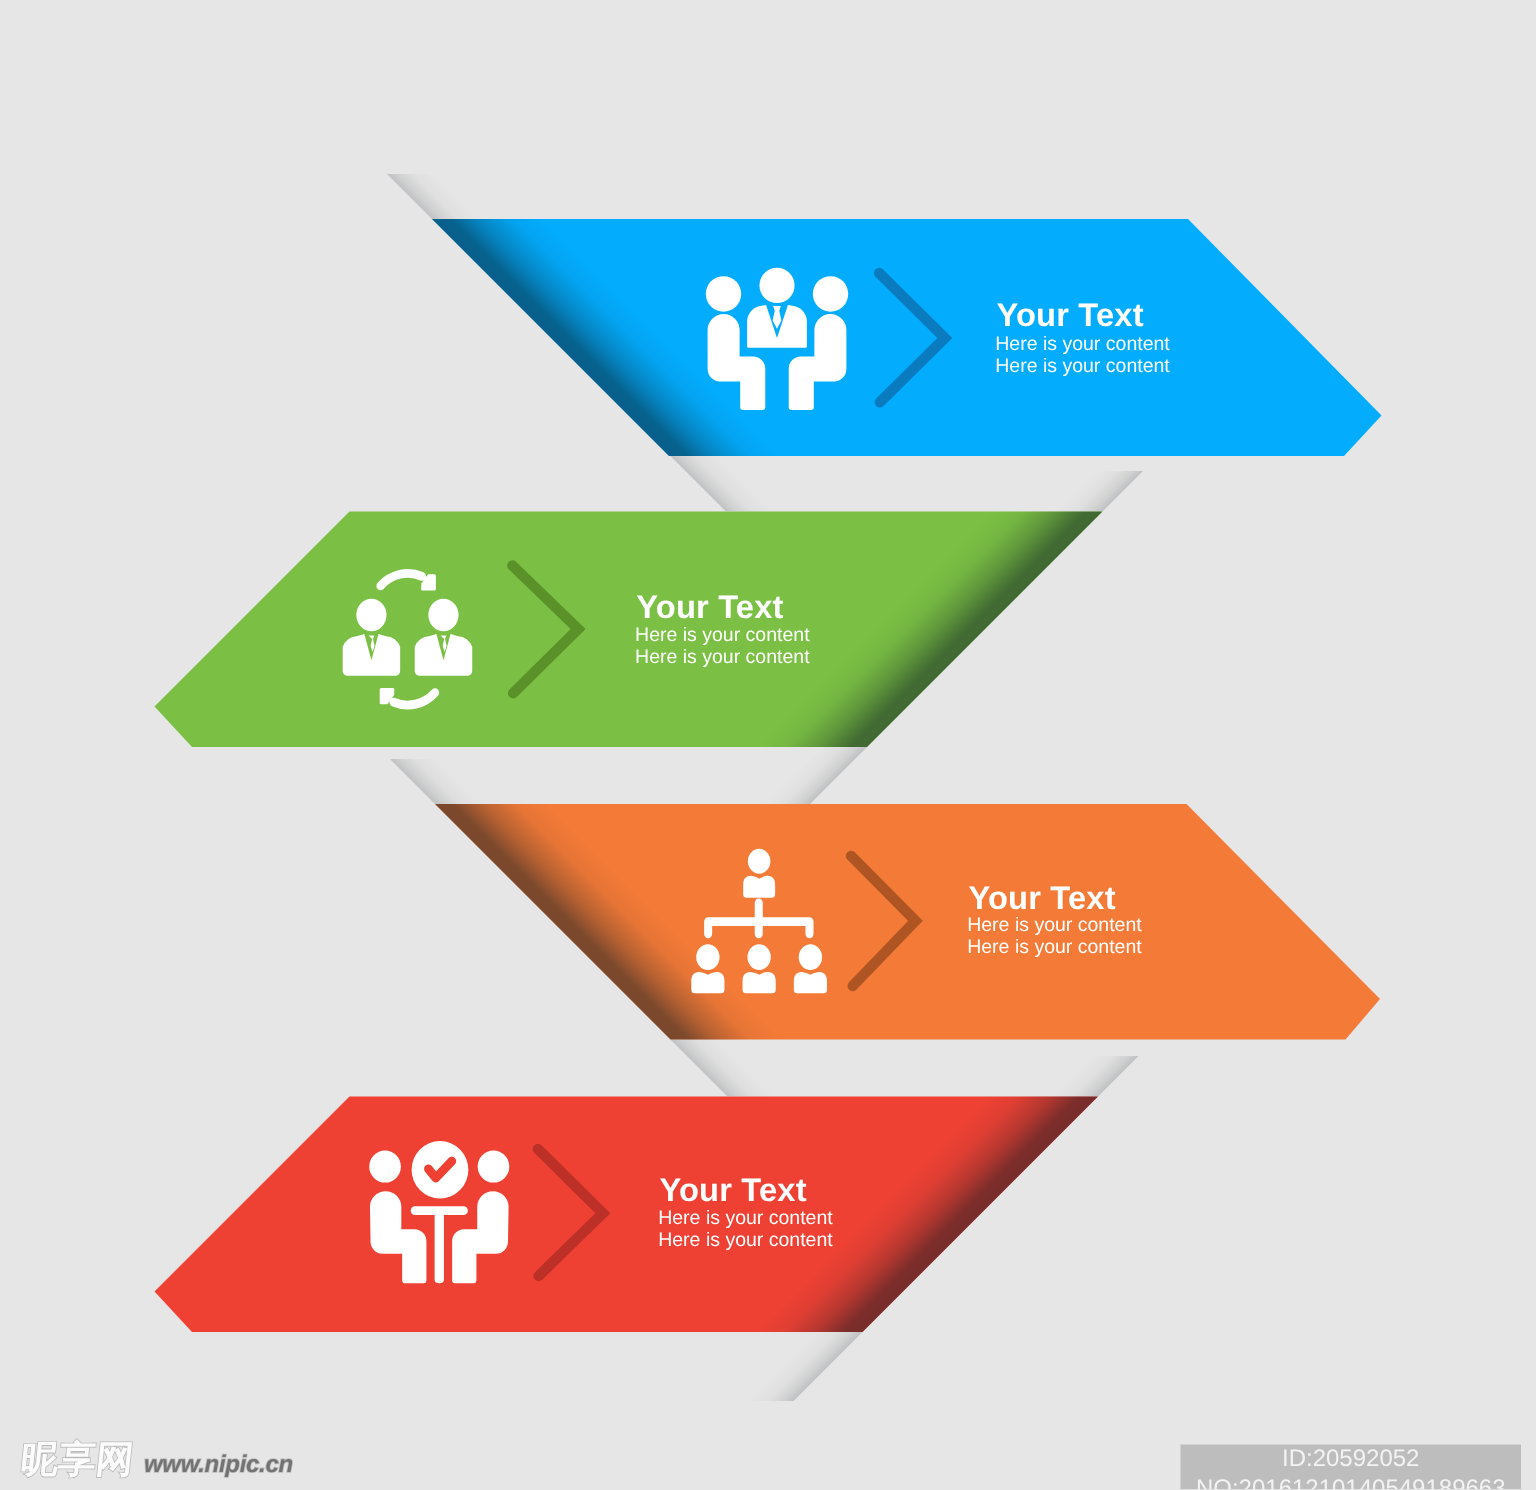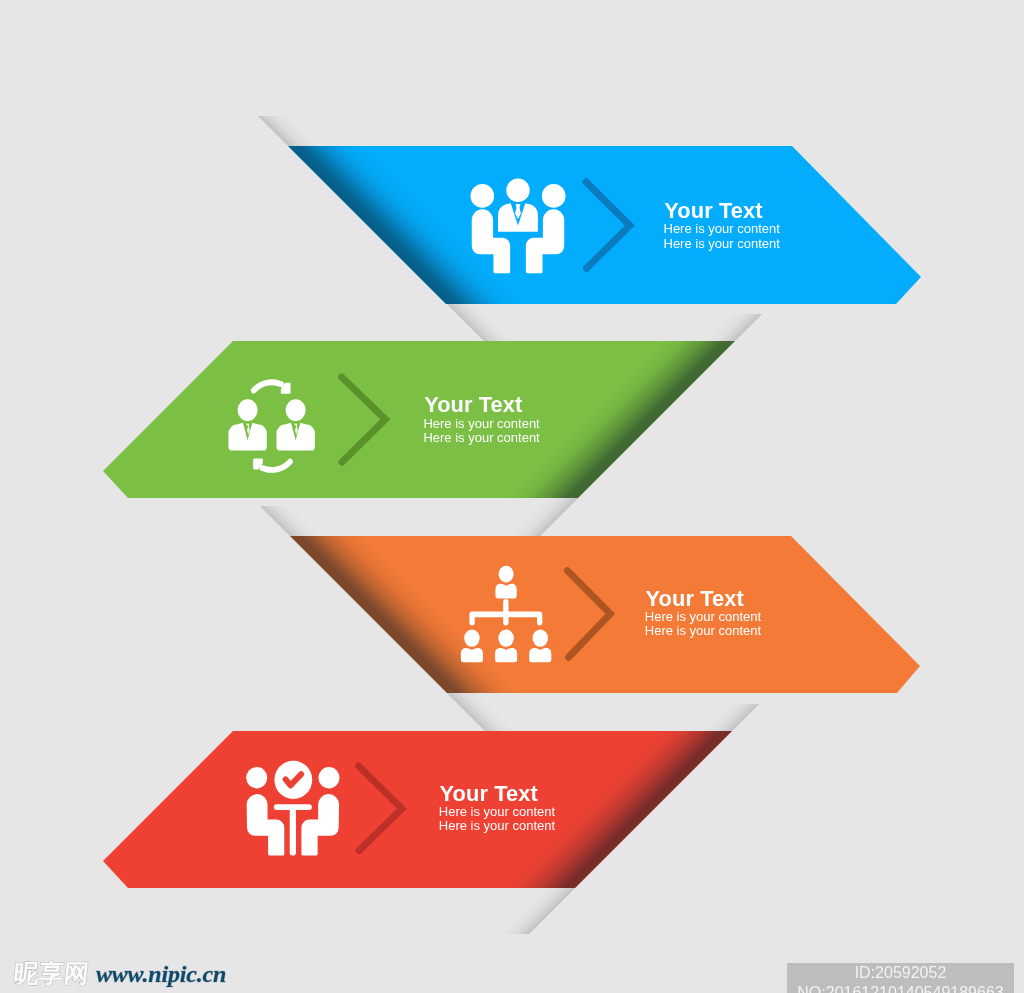--- a/index.html
+++ b/index.html
@@ -20,23 +20,23 @@
   text{font-family:"Liberation Sans",sans-serif;}
   .ttl{font-weight:bold;font-size:21.8px;fill:#ffffff;letter-spacing:0.1px;}
   .sub{font-size:13px;fill:#ffffff;}
   .badge{position:absolute;left:787px;top:963px;width:227px;height:30px;
          background:#bdbdbd;color:#f3f3f3;font-size:16px;line-height:20px;
          text-align:center;box-sizing:border-box;}
   .wm{position:absolute;left:14px;bottom:7px;display:flex;align-items:baseline;}
   .wm-logo{font-size:25px;font-weight:bold;color:#fcfcfc;line-height:1;
            -webkit-text-stroke:1.1px #b9b9b9;paint-order:stroke fill;
            transform:skewX(-6deg);display:inline-block;}
-  .wm-site{font-size:24px;font-style:italic;font-weight:bold;color:#0c4a6e;
+  .wm-site{font-size:16px;font-style:italic;font-weight:bold;color:#737373;
            -webkit-text-stroke:1.1px #bdbdbd;paint-order:stroke fill;
-           margin-left:7px;letter-spacing:-0.2px;line-height:1;font-family:Liberation Serif, serif;}
+           margin-left:7px;letter-spacing:-0.2px;line-height:1;}
 </style>
 </head>
 <body>
 
 <div id="stage">
 <svg id="art" viewBox="0 0 1024 993" xmlns="http://www.w3.org/2000/svg">
       <defs>
         <linearGradient id="sh_blue" gradientUnits="userSpaceOnUse" x1="288.0" y1="146.0" x2="324.8" y2="109.2">
           <stop offset="0" stop-color="#0b1a22" stop-opacity="0.52"></stop>
           <stop offset="0.16" stop-color="#0b1a22" stop-opacity="0.51"></stop>

